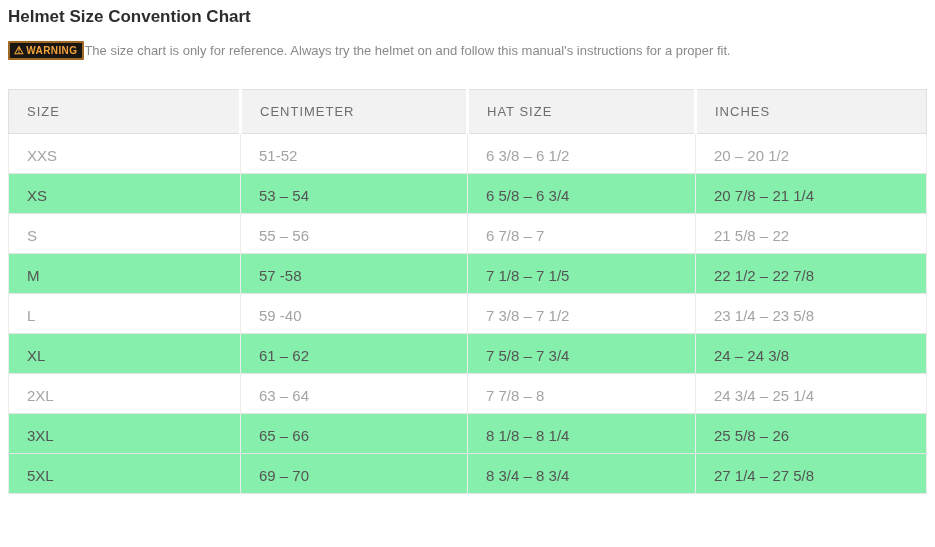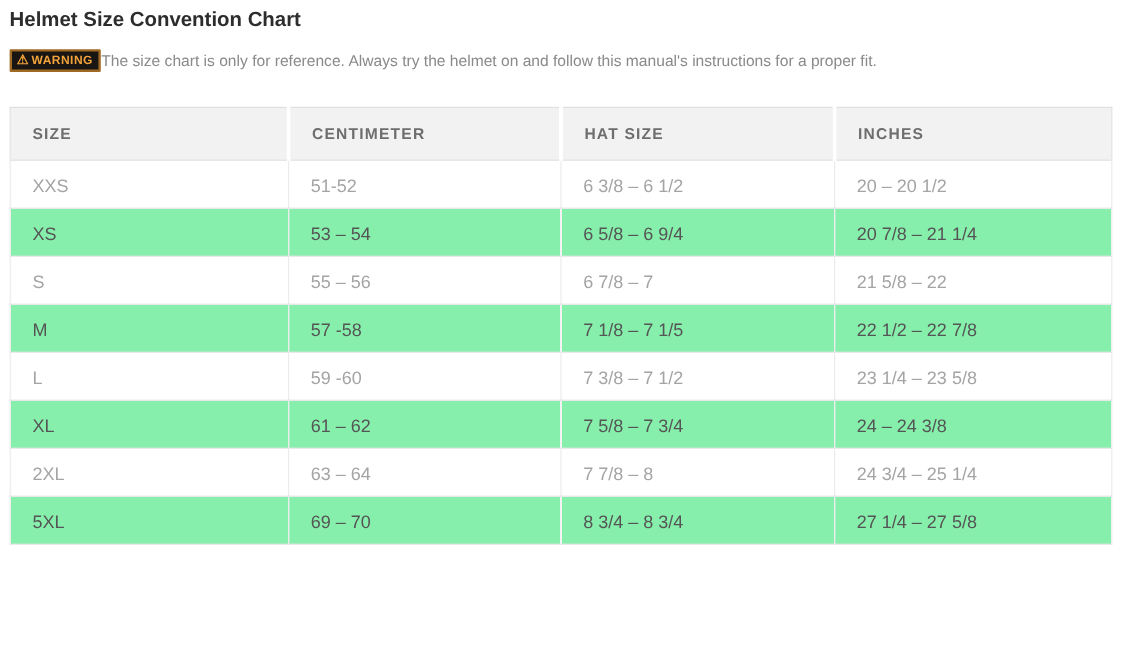--- a/index.html
+++ b/index.html
@@ -58,21 +58,21 @@
     border-collapse: collapse;
     width: 918px;
     margin-top: 30px;
     border: 1px solid #e0e0e0;
     table-layout: fixed;
   }
   .size-table th {
     background: #f2f2f2;
     color: #6e6e6e;
     font-size: 13px;
-    font-weight: 700;
+    font-weight: 400;
     letter-spacing: 1px;
     text-align: left;
     padding: 14px 4px 14px 18px;
     border-left: 3px solid #ffffff;
     border-bottom: 1px solid #e0e0e0;
     text-transform: uppercase;
     white-space: nowrap;
     overflow: hidden;
   }
   .size-table th:first-child { border-left: none; }
@@ -127,54 +127,60 @@
     <tbody>
         <tr class="row-odd">
           <td>XXS</td>
           <td>51-52</td>
           <td>6 3/8 – 6 1/2</td>
           <td>20 – 20 1/2</td>
         </tr>
         <tr class="row-even">
           <td>XS</td>
           <td>53 – 54</td>
-          <td>6 5/8 – 6 9/4</td>
+          <td>6 5/8 – 6 3/4</td>
           <td>20 7/8 – 21 1/4</td>
         </tr>
         <tr class="row-odd">
           <td>S</td>
           <td>55 – 56</td>
           <td>6 7/8 – 7</td>
           <td>21 5/8 – 22</td>
         </tr>
         <tr class="row-even">
           <td>M</td>
           <td>57 -58</td>
           <td>7 1/8 – 7 1/5</td>
           <td>22 1/2 – 22 7/8</td>
         </tr>
         <tr class="row-odd">
           <td>L</td>
-          <td>59 -60</td>
+          <td>59 -40</td>
           <td>7 3/8 – 7 1/2</td>
           <td>23 1/4 – 23 5/8</td>
         </tr>
         <tr class="row-even">
           <td>XL</td>
           <td>61 – 62</td>
           <td>7 5/8 – 7 3/4</td>
           <td>24 – 24 3/8</td>
         </tr>
         <tr class="row-odd">
           <td>2XL</td>
           <td>63 – 64</td>
           <td>7 7/8 – 8</td>
           <td>24 3/4 – 25 1/4</td>
         </tr>
         <tr class="row-even">
+          <td>3XL</td>
+          <td>65 – 66</td>
+          <td>8 1/8 – 8 1/4</td>
+          <td>25 5/8 – 26</td>
+        </tr>
+        <tr class="row-even">
           <td>5XL</td>
           <td>69 – 70</td>
           <td>8 3/4 – 8 3/4</td>
           <td>27 1/4 – 27 5/8</td>
         </tr>
       </tbody>
   </table>
 
 </div>
 

